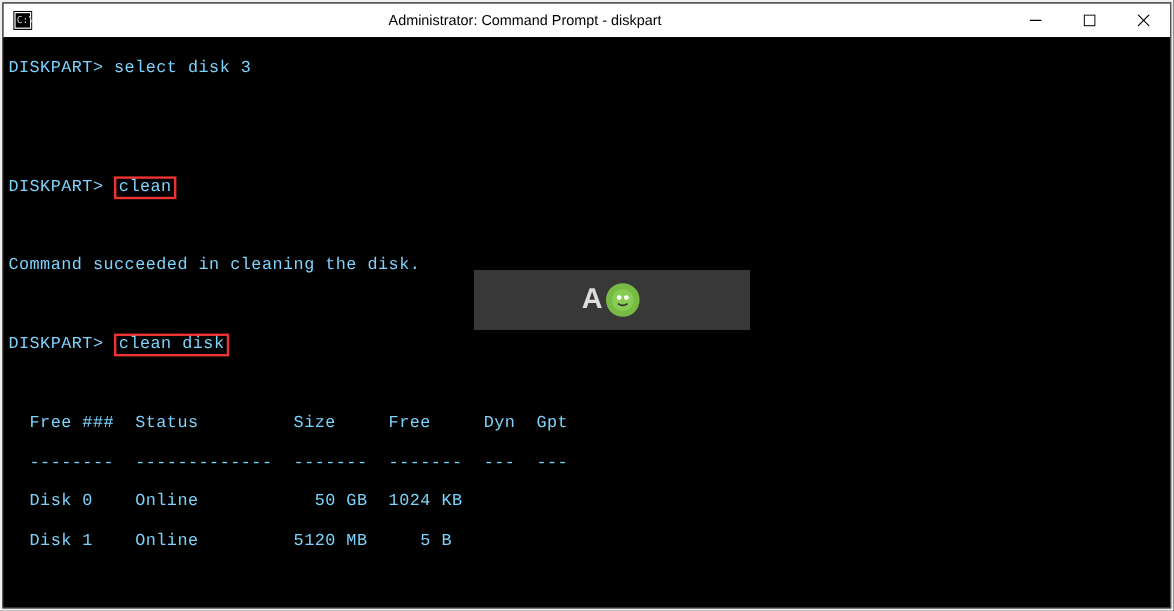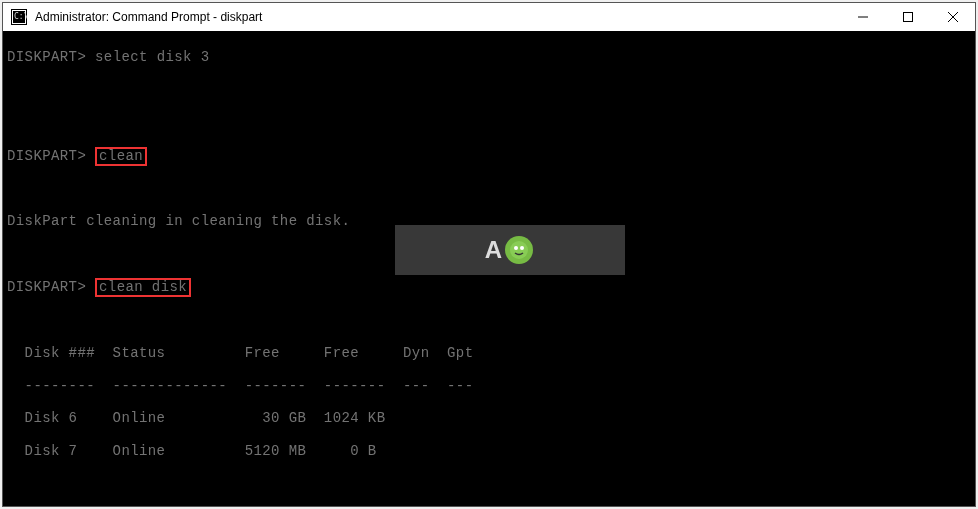--- a/index.html
+++ b/index.html
@@ -32,34 +32,34 @@
       font-size: 12px;
     }
     .titlebar-icon {
       width: 16px;
       height: 16px;
       margin: 0 6px 0 8px;
       display: inline-flex;
       align-items: center;
       justify-content: center;
     }
-    .titlebar-title { flex: 1; padding-left: 2px; }
+    .titlebar-title { flex: 1; padding-left: 2px; text-align: center; }
     .titlebar-buttons { display: flex; }
     .tb-btn {
       width: 45px;
       height: 28px;
       display: flex;
       align-items: center;
       justify-content: center;
       font-family: 'Segoe UI', sans-serif;
     }
     .terminal {
       flex: 1;
       background: #000;
-      color: #737373;
+      color: #7dd3fc;
       font-size: 14px;
       line-height: 16.4px;
       padding: 2px 0 0 4px;
       font-family: Consolas, 'Courier New', monospace;
       white-space: pre;
       letter-spacing: 0.4px;
       position: relative;
       overflow: hidden;
     }
     .line { white-space: pre; }
@@ -132,28 +132,28 @@
       </div>
     </div>
   </div>
 
   <div class="terminal">
 <div class="line"><span>DISKPART&gt;</span> <span>select disk 3</span></div>
 <div class="line"> </div>
 <div class="line"> </div>
 <div class="line"><span>DISKPART&gt;</span> <span class="hl">clean</span></div>
 <div class="line"> </div>
-<div class="line">DiskPart cleaning in cleaning the disk.</div>
+<div class="line">Command succeeded in cleaning the disk.</div>
 <div class="line"> </div>
 <div class="line"><span>DISKPART&gt;</span> <span class="hl">clean disk</span></div>
 <div class="line"> </div>
-<div class="line">  Disk ###  Status         Free     Free     Dyn  Gpt</div>
+<div class="line">  Free ###  Status         Size     Free     Dyn  Gpt</div>
 <div class="line">  --------  -------------  -------  -------  ---  ---</div>
-<div class="line">  Disk 6    Online           30 GB  1024 KB</div>
-<div class="line">  Disk 7    Online         5120 MB     0 B</div>
+<div class="line">  Disk 0    Online           50 GB  1024 KB</div>
+<div class="line">  Disk 1    Online         5120 MB     5 B</div>
 
 
 
 
 
 
 
 
 
 

